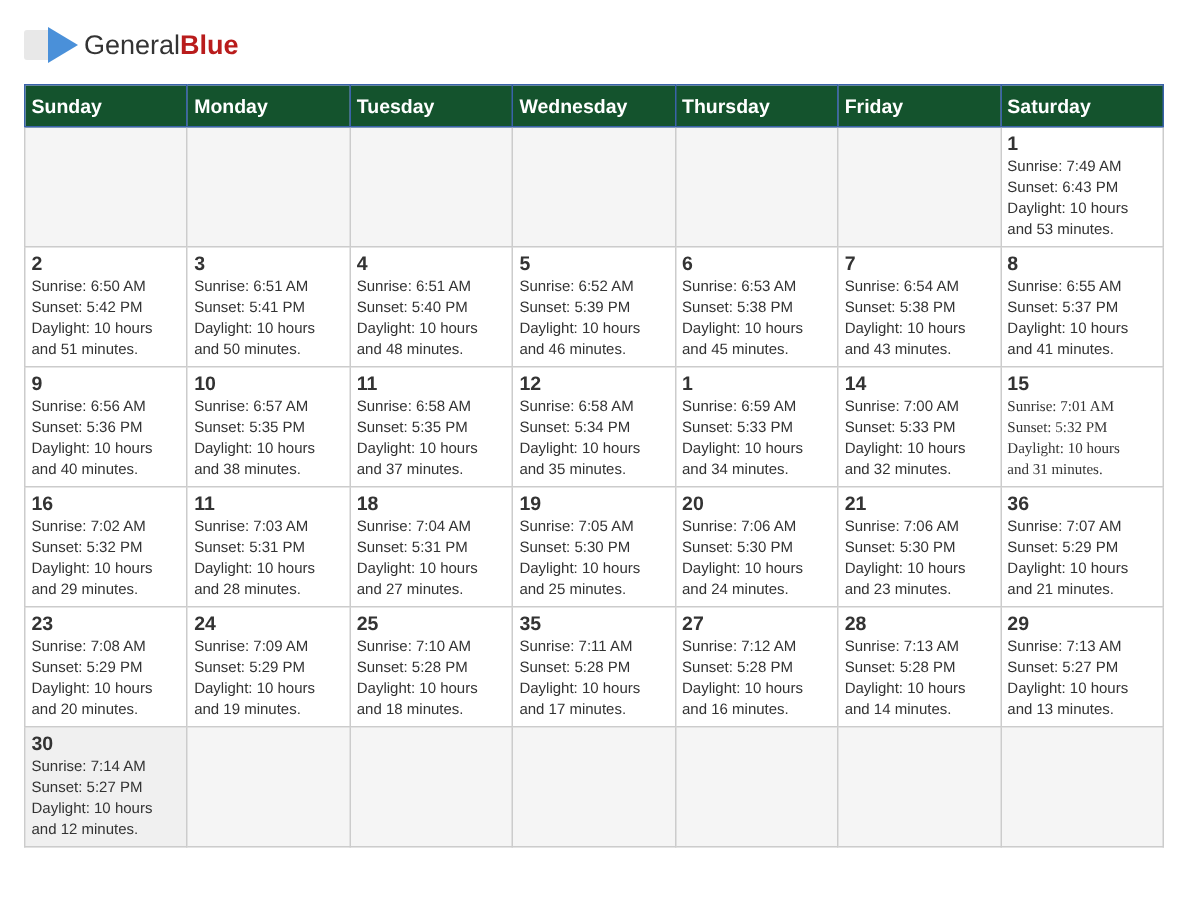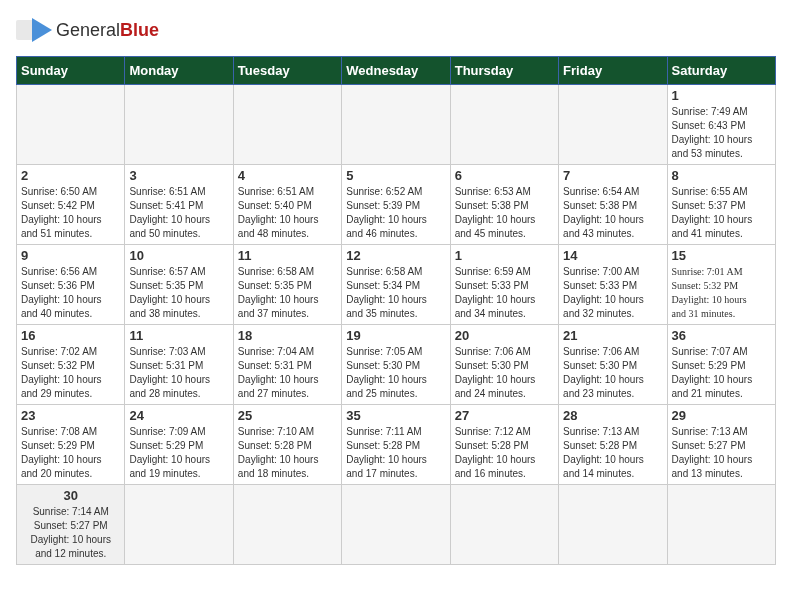--- a/index.html
+++ b/index.html
@@ -80,21 +80,20 @@
       display: block;
       margin-bottom: 2px;
     }
     .day-info {
       font-size: 10px;
       color: #333;
       line-height: 1.4;
     }
     .last-row td {
       background: #f0f0f0;
-      text-align: center;
     }
   </style>
 </head>
 <body>
 
 <div class="header">
   <div class="logo">
     <svg class="logo-icon" viewBox="0 0 36 28">
       <rect x="0" y="4" width="20" height="20" rx="2" fill="#e8e8e8"></rect>
       <polygon points="16,2 36,14 16,26" fill="#4a90d9"></polygon>

